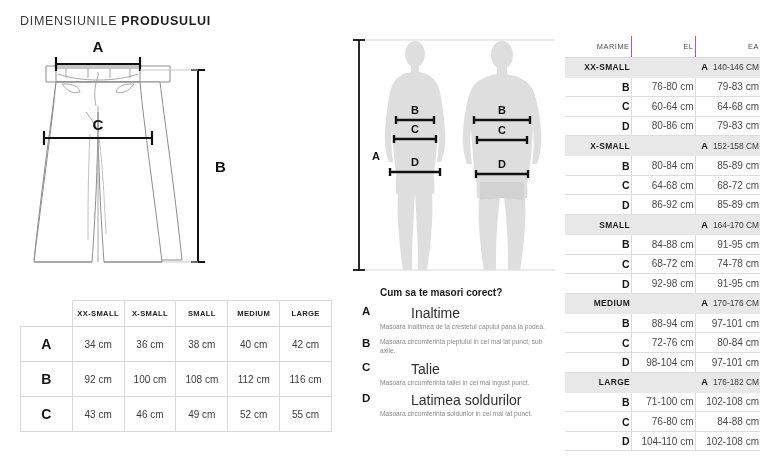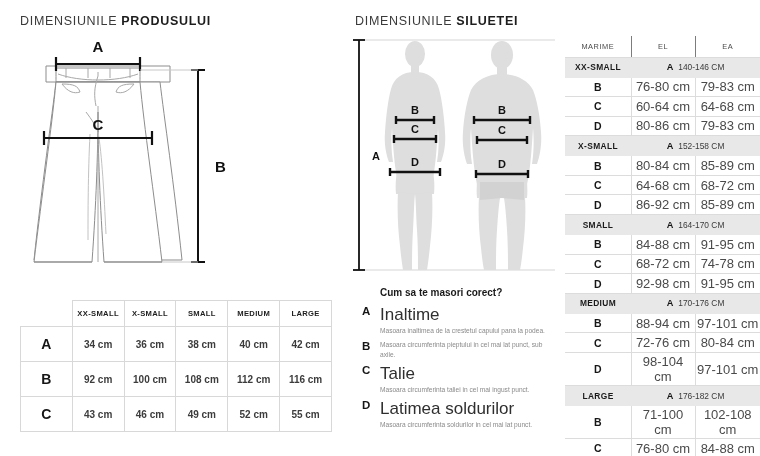--- a/index.html
+++ b/index.html
@@ -39,21 +39,21 @@
   
   .prod-table {
     position: absolute; left: 20px; top: 300px;
     width: 312px;
     font-size: 9.5px;
   }
   .prod-table td, .prod-table th {
     border: 1px solid #d8d8d8;
     text-align: center;
     vertical-align: middle;
-    font-weight: 700;
+    font-weight: 400;
   }
   .prod-table thead th {
     height: 26px;
     font-size: 7.6px;
     font-weight: 700;
     letter-spacing: .045em;
     color: #1d1d1d;
     border-top: 1px solid #d8d8d8;
   }
   .prod-table thead th.corner { border-top-color: #ffffff; border-left-color: #ffffff; }
@@ -68,35 +68,35 @@
   .howto { position: absolute; left: 12px; top: 287px; width: 198px; }
   .howto-title {
     font-size: 10px; font-weight: 700; color: #1a1a1a;
     margin: 0 0 7px 18px;
   }
   .m-item { position: relative; padding-left: 18px; margin-bottom: 5px; }
   .m-letter {
     position: absolute; left: 0; top: 0;
     font-size: 11.5px; font-weight: 700; color: #161616;
   }
-  .m-name { font-size: 17px; color: #2f2f2f; line-height: 1.15; }
+  .m-name { font-size: 14px; color: #2f2f2f; line-height: 1.15; margin-left: 31px; }
   .m-desc {
     font-size: 6.6px; color: #8a8a8a; line-height: 1.45;
     margin-top: 1px; max-width: 176px;
   }
 
   
   .size-table {
     position: absolute; left: 0; top: 36px;
     width: 195px;
     font-size: 8px;
   }
   .size-table td, .size-table th {
     border-bottom: 1px solid #dcdcdc;
-    text-align: center; vertical-align: middle;
+    text-align: right; vertical-align: middle;
     font-weight: 400;
   }
   .st-c0 { width: 66px; }
   .st-c1 { width: 64px; }
   .st-c2 { width: 65px; }
   .size-table thead th {
     height: 21px;
     font-size: 7.4px; letter-spacing: .07em; color: #4a4a4a;
     border-bottom: 1px solid #dcdcdc;
   }
@@ -111,21 +111,21 @@
   tr.band td.band-name {
     font-size: 8.4px; font-weight: 700; letter-spacing: .045em; color: #1a1a1a;
   }
   tr.band td.band-val {
     font-size: 8.4px; color: #3b3b3b; border-left: none;
   }
   tr.band td.band-val b { font-weight: 700; color: #141414; margin-right: 5px; font-size: 9.2px; }
 
   tr.meas td { height: 19.6px; }
   tr.meas td.rowlab { font-size: 10.5px; font-weight: 700; color: #161616; }
-  tr.meas td.val { font-size: 13px; color: #4a4a4a; }
+  tr.meas td.val { font-size: 10px; color: #4a4a4a; }
 </style>
 </head>
 <body>
 
 <div class="page">
 
   <div class="col-left">
 
     <div class="sec-title title-left">
       <span>DIMENSIUNILE</span>
@@ -233,24 +233,20 @@
           <td>49 cm</td>
           <td>52 cm</td>
           <td>55 cm</td>
         </tr>
       </tbody>
     </table>
   </div>
 
   <div class="col-mid">
 
-    <div class="sec-title title-mid">
-      <span>DIMENSIUNILE</span>
-      <b>SILUETEI</b>
-    </div>
 
     <div class="sil-wrap">
       <svg width="210" height="250" viewBox="0 0 210 250">
 
         <g stroke="#d5d5d5" stroke-width="1">
           <line x1="6" y1="8" x2="205" y2="8"></line>
           <line x1="6" y1="238" x2="205" y2="238"></line>
         </g>
 
         <g stroke="#111111" stroke-width="1.8">

